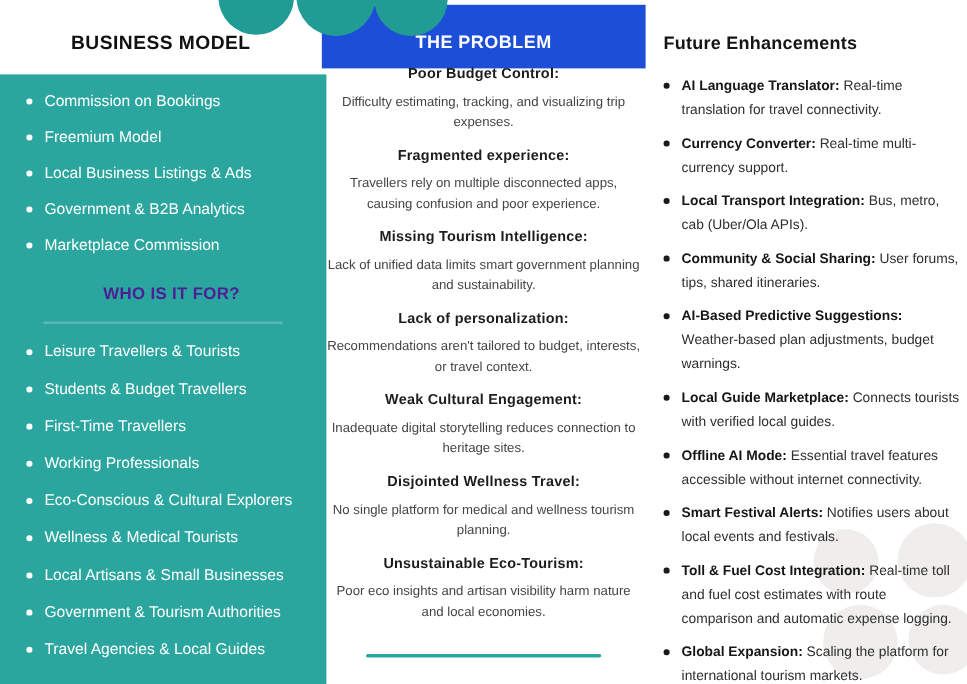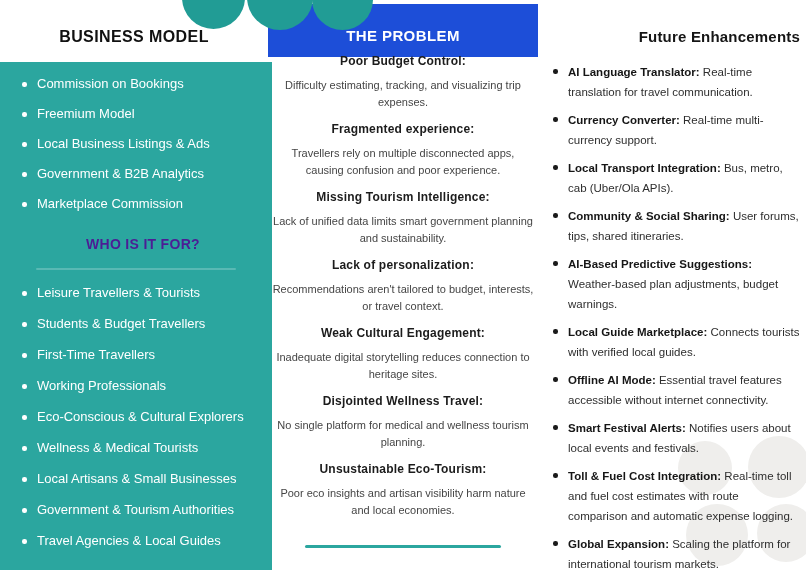--- a/index.html
+++ b/index.html
@@ -96,21 +96,21 @@
     width: 196px; height: 3px; margin: 12px auto 0 auto;
     background: #2ba69f; border-radius: 2px;
   }
   
   .right-col {
     position: absolute; left: 545px; top: 0; width: 261px; height: 570px;
     z-index: 1;
     padding: 28px 6px 0 8px;
   }
   .right-col h2 {
-    text-align: right;
+    text-align: left;
     font-size: 15px; font-weight: bold; color: #151515;
     margin-bottom: 17px;
     letter-spacing: 0.2px;
   }
   .right-col ul { list-style: none; position: relative; z-index: 1; }
   .right-col li {
     position: relative;
     padding-left: 15px;
     font-size: 11.5px; line-height: 20px;
     color: #2e2e2e;
@@ -221,21 +221,21 @@
       </div>
     </div>
   <div style="position:absolute; left:272px; top:533px; width:262px; z-index:1;">
     <div class="mid-underline"></div>
   </div>
 
   <div class="right-col">
     <h2>Future Enhancements</h2>
     <ul>
 
-        <li><b>AI Language Translator:</b> <span>Real-time translation for travel communication.</span></li>
+        <li><b>AI Language Translator:</b> <span>Real-time translation for travel connectivity.</span></li>
 
         <li><b>Currency Converter:</b> <span>Real-time multi-currency support.</span></li>
 
         <li><b>Local Transport Integration:</b> <span>Bus, metro, cab (Uber/Ola APIs).</span></li>
 
         <li><b>Community &amp; Social Sharing:</b> <span>User forums, tips, shared itineraries.</span></li>
 
         <li><b>AI-Based Predictive Suggestions:</b> <span>Weather-based plan adjustments, budget warnings.</span></li>
 
         <li><b>Local Guide Marketplace:</b> <span>Connects tourists with verified local guides.</span></li>

